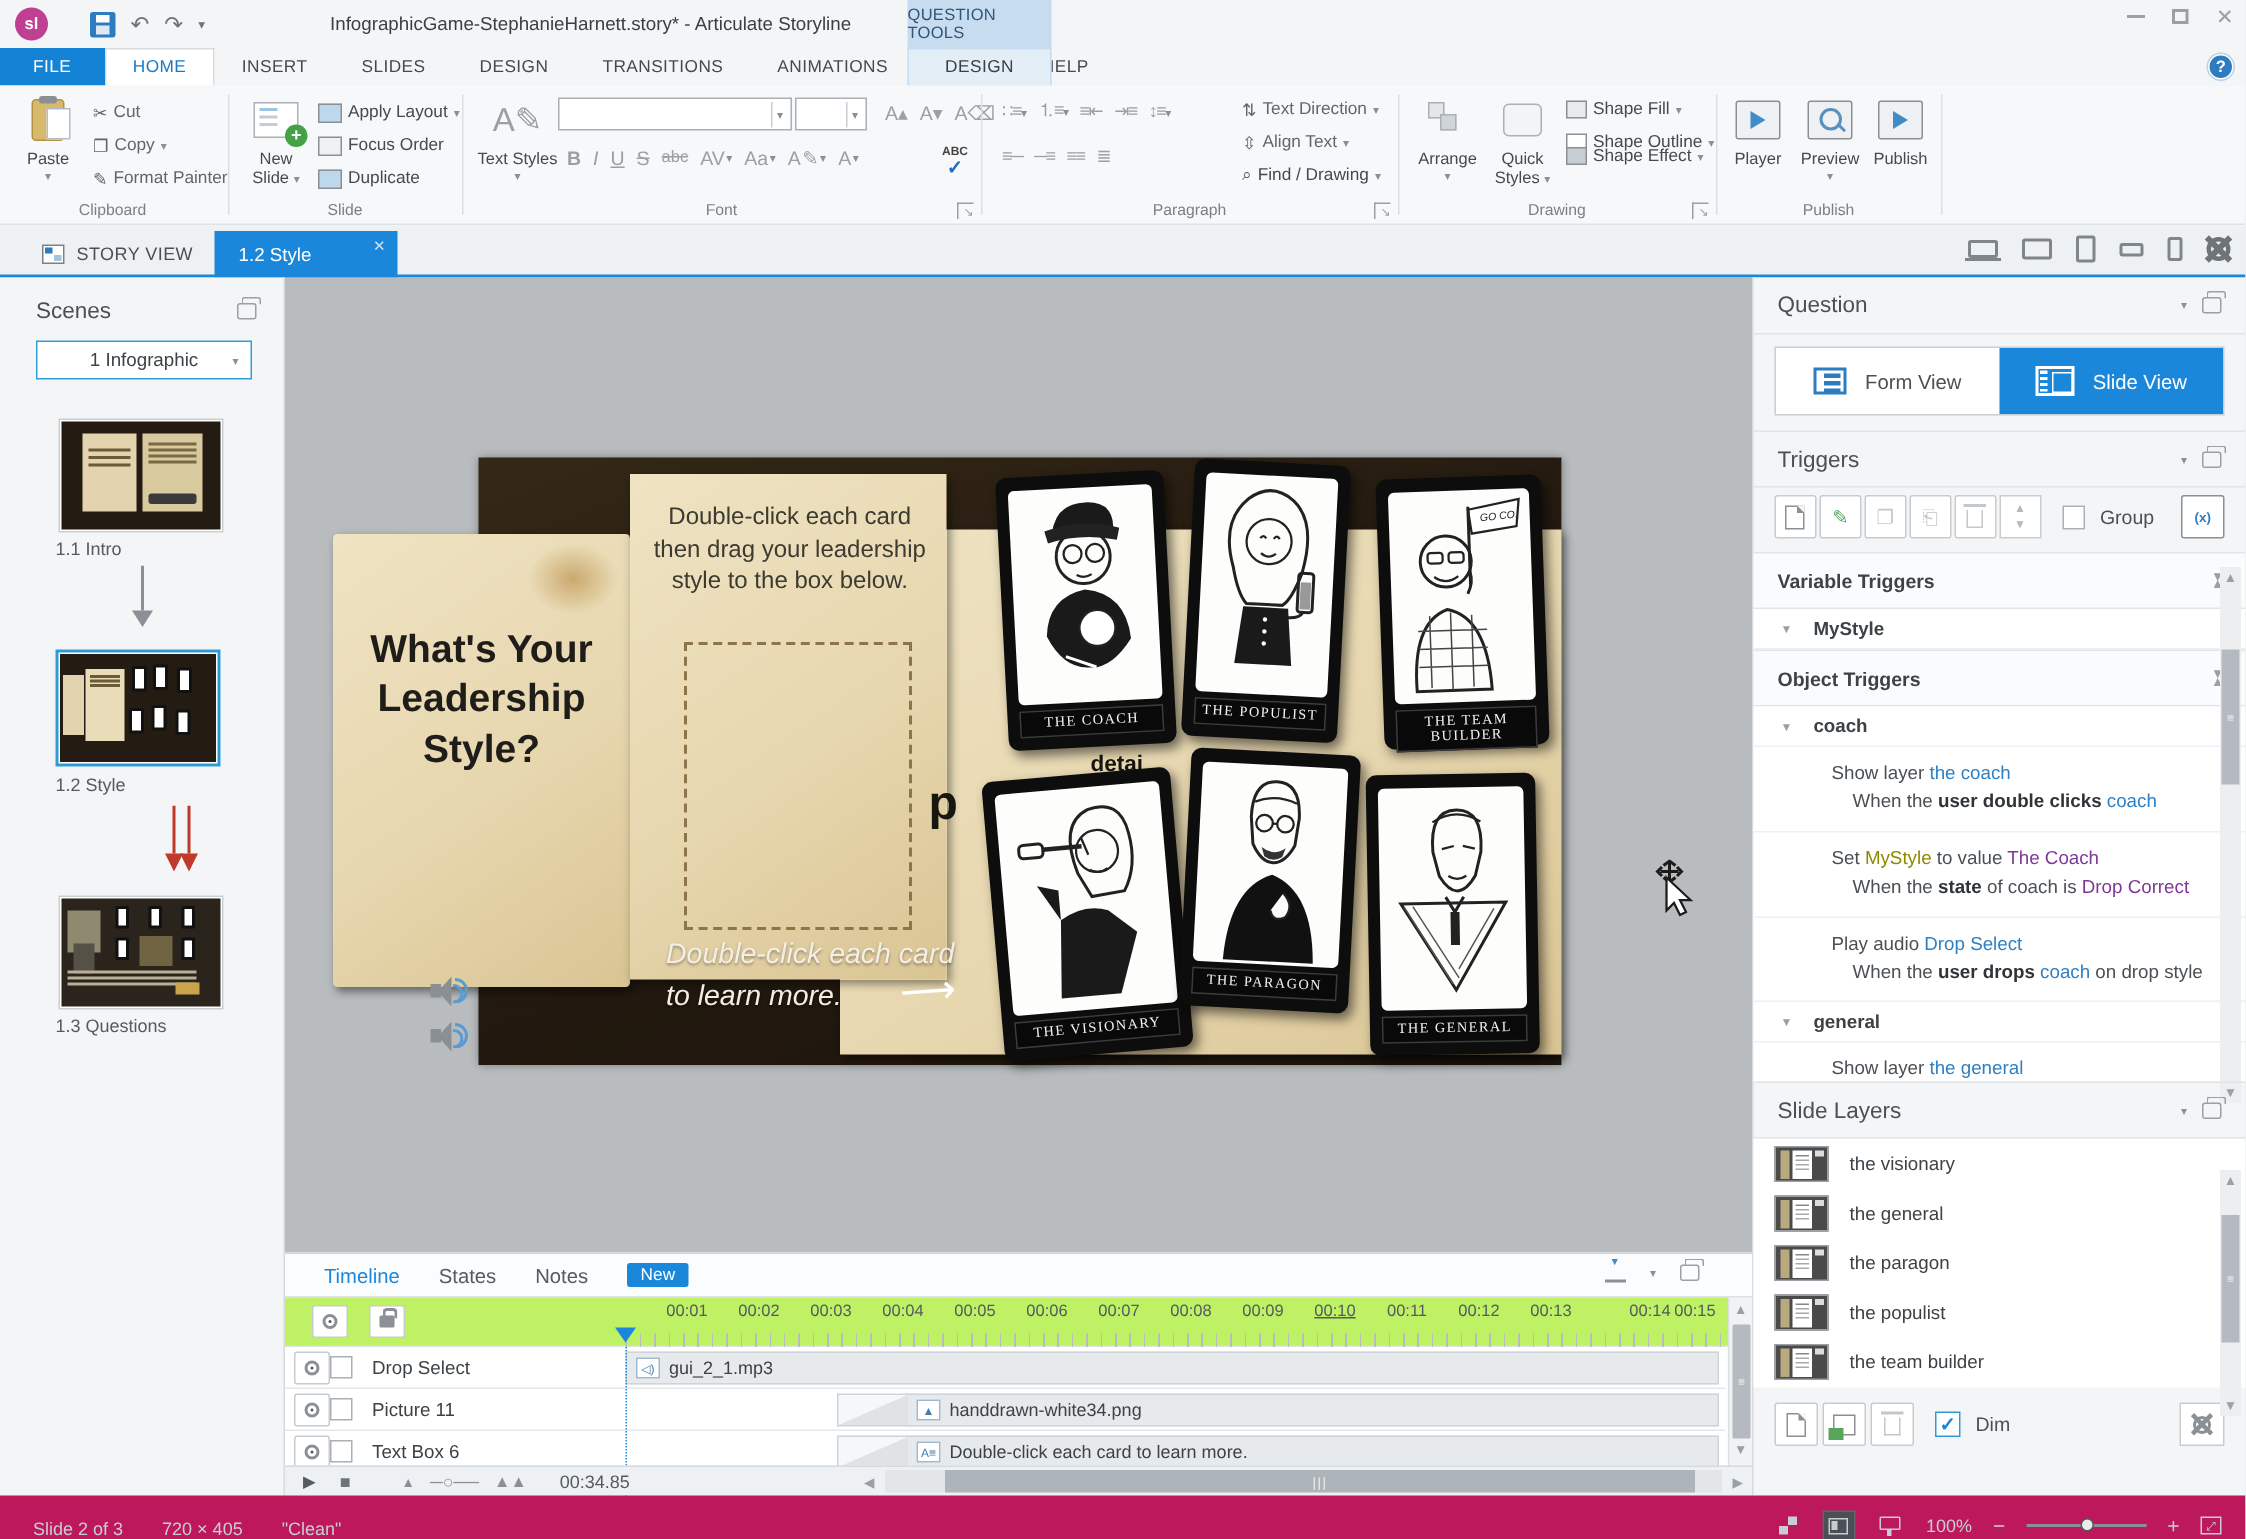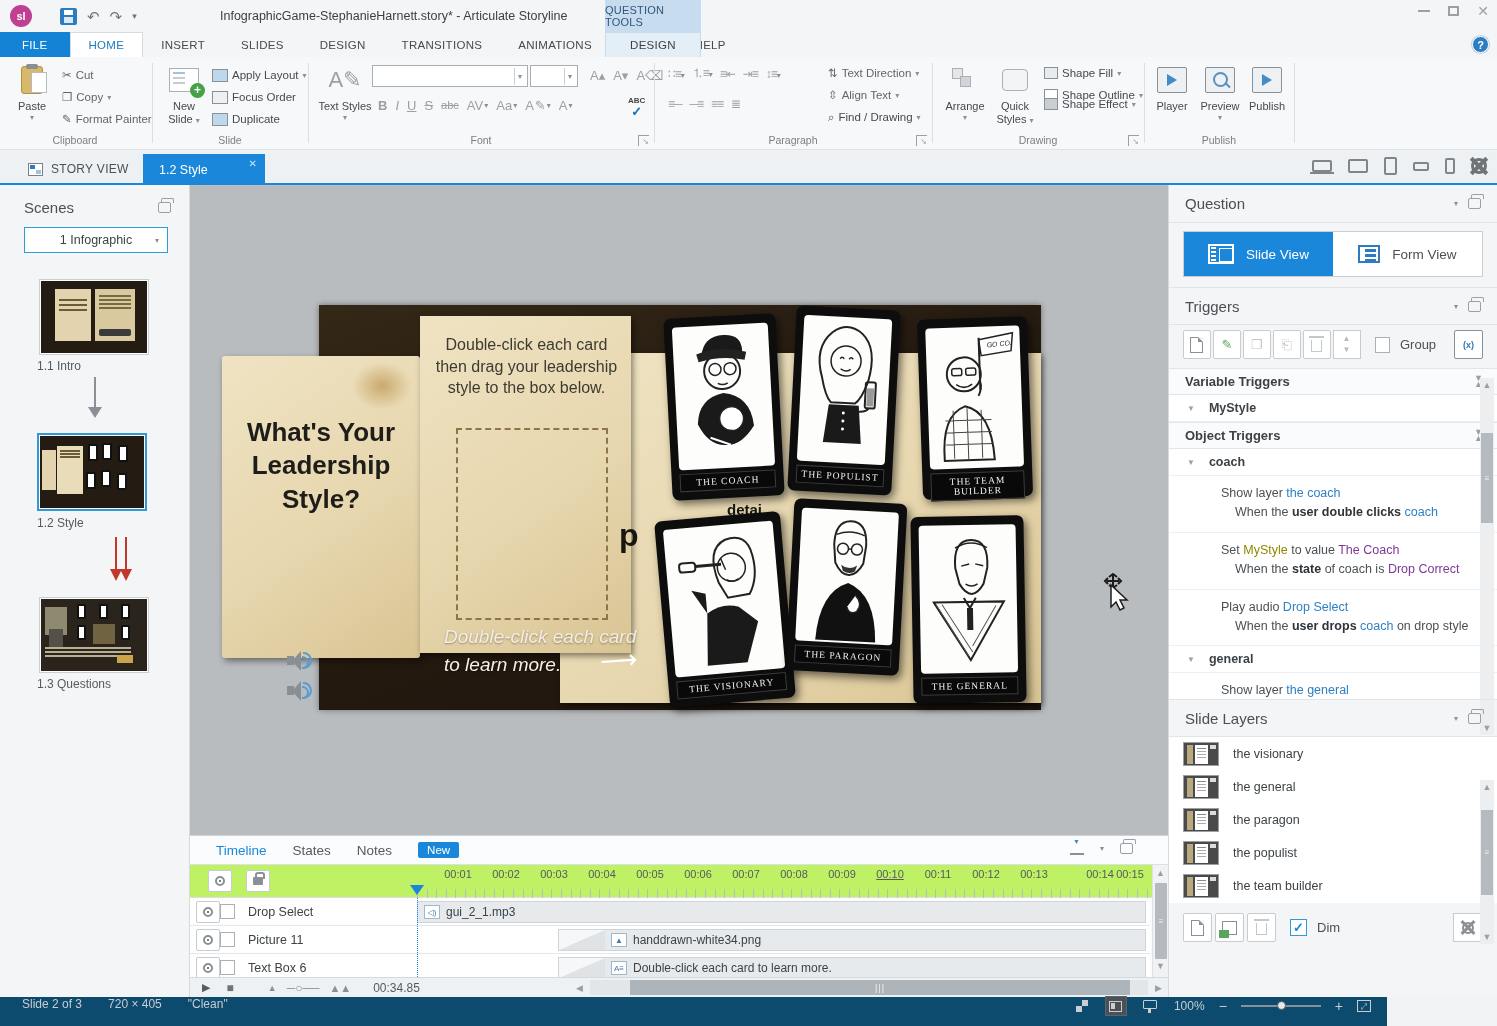--- a/index.html
+++ b/index.html
@@ -178,21 +178,21 @@
   .sv2-ic { width:26px; height:20px; border:2px solid #fff; position:relative; }
   .sv2-ic::before { content:""; position:absolute; left:1px; top:1px; width:5px; height:14px; background:linear-gradient(#fff 2px,transparent 2px,transparent 4px,#fff 4px,#fff 6px,transparent 6px,transparent 8px,#fff 8px,#fff 10px,transparent 10px,transparent 12px,#fff 12px); }
   .sv2-ic::after { content:""; position:absolute; left:9px; top:2px; width:12px; height:12px; border:1.5px solid #fff; }
   .trig-toolbar { display:flex; align-items:center; gap:2px; padding:5px 14px 9px; }
   .tbtn { width:29px; height:29px; border:1px solid #c7ccd0; background:#fff; border-radius:2px; display:flex; align-items:center; justify-content:center; color:#8a9095; font-size:13px; }
   .tbtn.dis { color:#c3c8cc; }
   .spinbtn { width:29px; height:29px; border:1px solid #c7ccd0; background:#fff; display:flex; flex-direction:column; align-items:center; justify-content:center; gap:3px; color:#b5babe; font-size:8px; line-height:1;}
   .grp-chk { width:16px; height:16px; border:1px solid #aab0b5; background:#fff; margin-left:12px; }
   .grp-lbl { font-size:13px; color:#4a5055; margin:0 10px 0 8px; }
   .varbtn { width:30px; height:29px; border:1px solid #8a9095; background:#fff; border-radius:2px; margin-left:6px; display:flex; align-items:center; justify-content:center; font-size:9px; color:#2d7cc0; font-weight:700;}
-  .sec-bar { height:27px; background:#fafbfc; border-top:1px solid #e2e5e8; border-bottom:1px solid #e2e5e8; display:flex; align-items:center; justify-content:space-between; padding:0 14px 0 16px; font-size:13px; font-weight:700; color:#3c4246; }
+  .sec-bar { height:38px; background:#fafbfc; border-top:1px solid #e2e5e8; border-bottom:1px solid #e2e5e8; display:flex; align-items:center; justify-content:space-between; padding:0 14px 0 16px; font-size:13px; font-weight:700; color:#3c4246; }
   .collapse-ic { color:#9aa0a5; font-size:9px; line-height:.6; text-align:center; }
   .trig-list { background:#fff; }
   .tgroup-head { height:27px; display:flex; align-items:center; gap:14px; padding-left:18px; font-size:12.5px; font-weight:700; color:#3c4246; border-bottom:1px solid #edf0f2; }
   .tgroup-head .caret { font-size:8px; color:#9aa0a5; }
   .titem { padding:8px 8px 9px 52px; border-bottom:1px solid #edf0f2; font-size:12.5px; color:#4a5055; line-height:1.55; }
   .titem .when { padding-left:14px; }
   .seg-link { color:#2f80c3; }
   .seg-strong { color:#2f3438; font-weight:700; }
   .seg-var { color:#8f8a00; }
   .seg-value { color:#7d3896; }
@@ -214,21 +214,21 @@
   .gear-sm::before { content:""; position:absolute; left:-5px; top:2px; width:18px; height:3px; background:#8a9095; transform:rotate(45deg); }
   .gear-sm::after { content:""; position:absolute; left:-5px; top:2px; width:18px; height:3px; background:#8a9095; transform:rotate(-45deg); }
   .pagebtn-ic { width:13px; height:16px; border:1.5px solid #8a9095; background:#fff; position:relative; }
   .pagebtn-ic::before { content:""; position:absolute; right:-1px; top:-1px; border-top:5px solid #f3f5f6; border-left:5px solid #8a9095; }
   .dup-ic { width:15px; height:14px; border:1.5px solid #8a9095; background:#fff; position:relative; }
   .dup-ic::before { content:""; position:absolute; left:-4px; bottom:-4px; width:10px; height:8px; background:#58a55c; }
   .trash-ic { width:11px; height:12px; border:1.5px solid #c3c8cc; border-top:none; position:relative; margin-top:3px; }
   .trash-ic::before { content:""; position:absolute; left:-3px; top:-4px; width:15px; height:2px; background:#c3c8cc; }
 
   
-  .statusbar { position:absolute; left:0; top:997px; width:1387px; height:29px; background:#0c4a6e; color:#c9cdd1; font-size:12px; display:flex; align-items:flex-start; }
+  .statusbar { position:absolute; left:0; top:997px; width:1497px; height:29px; background:#be185d; color:#c9cdd1; font-size:12px; display:flex; align-items:flex-end; }
   .sb-left { display:flex; gap:26px; padding-left:22px; }
   .sb-right { margin-left:auto; display:flex; align-items:center; gap:14px; padding-right:16px; }
   .sb-ic { width:20px; height:18px; display:flex; align-items:center; justify-content:center; }
   .sb-ic.active { background:#4a5055; outline:1px solid #5d646a; }
   .grid4 { width:12px; height:12px; background:conic-gradient(#c9cdd1 0 25%, transparent 0 50%, #c9cdd1 0 75%, transparent 0); }
   .sb-slide-ic { width:13px; height:11px; border:1.5px solid #c9cdd1; position:relative;}
   .sb-slide-ic::before{content:"";position:absolute;left:1px;top:1px;width:4px;height:6px;background:#c9cdd1;}
   .sb-pres-ic { width:14px; height:9px; border:1.5px solid #c9cdd1; border-radius:1px; position:relative; margin-top:-4px;}
   .sb-pres-ic::after{content:"";position:absolute;left:4px;bottom:-5px;width:3px;height:4px;background:#c9cdd1;}
   .zoom-slider { width:80px; height:2px; background:#8a9095; position:relative; }
@@ -801,27 +801,27 @@
 
   <div class="rpanel">
     <div class="rp-head">
       <span class="panel-title">Question</span>
       <span class="rh-right">
         <span class="caret">▾</span>
         <span class="float-ic"></span>
       </span>
     </div>
     <div class="viewbtns">
+      <div class="viewbtn form">
+        <span class="fv-ic"></span>
+        <span>Form View</span>
+      </div>
       <div class="viewbtn slidev">
         <span class="sv2-ic"></span>
         <span>Slide View</span>
-      </div>
-      <div class="viewbtn form">
-        <span class="fv-ic"></span>
-        <span>Form View</span>
       </div>
     </div>
     <div class="rp-head" style="border-top:1px solid #e2e5e8">
       <span class="panel-title">Triggers</span>
       <span class="rh-right">
         <span class="caret">▾</span>
         <span class="float-ic"></span>
       </span>
     </div>
     <div class="trig-toolbar">

